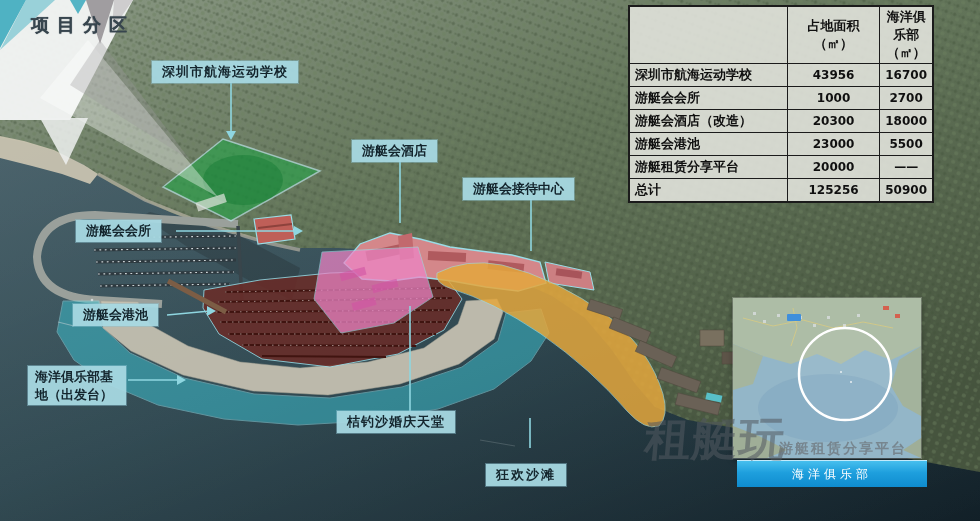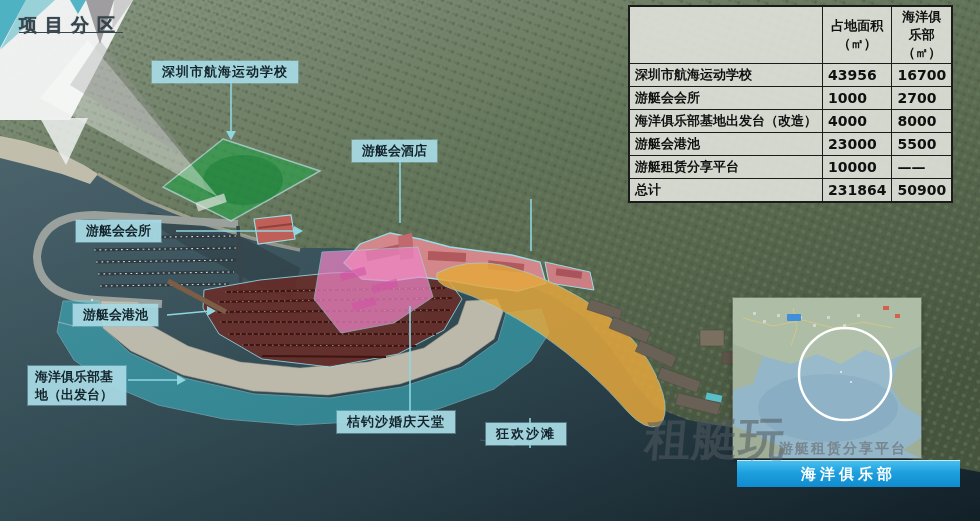--- a/index.html
+++ b/index.html
@@ -1,51 +1,51 @@
 <!DOCTYPE html>
 <html><head>
 <meta charset="utf-8">
 <style>
   html,body{margin:0;padding:0;background:#0d181d;}
   .stage{position:relative;width:980px;height:521px;overflow:hidden;
          font-family:"DejaVu Sans","Liberation Sans",sans-serif;
          background:linear-gradient(160deg,#3f5a64 0%,#27414a 55%,#122028 100%);}
   .bg-svg{position:absolute;left:0;top:0;}
   
-  .page-title{position:absolute;left:19px;top:13px;font-size:18px;font-weight:bold;
-              letter-spacing:8px;color:#37454e;text-shadow:0 0 1px #2b3840;z-index:30;text-decoration:underline;}
+  .page-title{position:absolute;left:31px;top:13px;font-size:18px;font-weight:bold;
+              letter-spacing:8px;color:#37454e;text-shadow:0 0 1px #2b3840;z-index:30;}
   
   .map-label{position:absolute;background:rgba(167,216,226,.95);color:#14252d;
              font-size:13px;font-weight:bold;line-height:1.35;padding:2px 10px;
              text-align:center;white-space:nowrap;z-index:40;
              box-shadow:0 0 0 1px rgba(140,195,210,.45);}
   .map-label.wrap{white-space:normal;width:84px;text-align:left;padding:2px 7px;}
   .lbl-school{left:152px;top:61px;letter-spacing:1px;}
   .lbl-hotel{left:352px;top:140px;}
   .lbl-reception{left:463px;top:178px;}
   .lbl-club{left:76px;top:220px;}
   .lbl-port{left:73px;top:304px;}
   .lbl-base{left:28px;top:366px;}
   .lbl-wedding{left:337px;top:411px;letter-spacing:1px;}
-  .lbl-beach{left:486px;top:423px;letter-spacing:2px;}
+  .lbl-beach{left:486px;top:464px;letter-spacing:2px;}
   
   .area-table{position:absolute;left:628px;top:5px;width:306px;z-index:35;
               border-collapse:collapse;background:rgba(229,230,223,.88);
               font-size:13px;color:#101010;border:2px solid #1b1b1b;}
   .area-table th,.area-table td{border:1px solid #1b1b1b;padding:1px 5px;height:20px;}
   .area-table th{font-weight:bold;text-align:center;}
   .area-table td.name{text-align:left;font-weight:600;white-space:nowrap;}
-  .area-table td.num{text-align:left;font-weight:600;font-size:14px;margin-left:36px;}
+  .area-table td.num{text-align:center;font-weight:600;font-size:12px;margin-left:36px;}
   
   .inset{position:absolute;left:733px;top:298px;width:188px;height:160px;z-index:20;
          box-shadow:0 0 0 1px rgba(255,255,255,.22),0 2px 6px rgba(0,0,0,.4);}
-  .inset-banner{position:absolute;left:737px;top:460px;width:223px;height:26px;z-index:25;
+  .inset-banner{position:absolute;left:737px;top:460px;width:190px;height:26px;z-index:25;
         background:linear-gradient(180deg,#47bfee 0%,#1e9fdd 45%,#0f8ccf 100%);
         border-top:1px solid #c2eafb;display:flex;align-items:center;justify-content:center;
-        color:#fff;font-weight:bold;font-size:15px;letter-spacing:4px;}
+        color:#fff;font-weight:normal;font-size:12px;letter-spacing:4px;}
   
   .wm-brand{position:absolute;left:645px;top:409px;z-index:26;font-size:46px;font-weight:bold;
             color:rgba(82,90,96,.55);letter-spacing:1px;transform:skewX(-5deg);}
   .wm-tagline{position:absolute;left:779px;top:440px;z-index:26;font-size:14px;font-weight:bold;
               color:rgba(110,118,124,.75);letter-spacing:2px;}
   .wm-domain{position:absolute;left:779px;top:437px;z-index:26;font-size:16px;font-weight:bold;
              color:rgba(110,118,124,.72);letter-spacing:3px;}
   .lines-svg{position:absolute;left:0;top:0;z-index:38;pointer-events:none;}
 </style>
 </head>
@@ -226,20 +226,21 @@
     <g fill="#8fd6e0">
       <polygon points="226,131 236,131 231,140"></polygon>
       <polygon points="294,226 303,231 294,236"></polygon>
       <polygon points="207,306 216,311 207,316"></polygon>
       <polygon points="177,375 186,380 177,385"></polygon>
     </g>
   </svg>
 
   <div class="map-label lbl-school">深圳市航海运动学校</div>
   <div class="map-label lbl-hotel">游艇会酒店</div>
+  <div class="map-label lbl-reception">游艇会接待中心</div>
   <div class="map-label lbl-club">游艇会会所</div>
   <div class="map-label lbl-port">游艇会港池</div>
   <div class="map-label wrap lbl-base">海洋俱乐部基地（出发台）</div>
   <div class="map-label lbl-wedding">桔钓沙婚庆天堂</div>
   <div class="map-label lbl-beach">狂欢沙滩</div>
 
   <table class="area-table">
     <tbody>
         <tr>
       <th style="width:159px"></th>
@@ -250,35 +251,35 @@
       <td class="name">深圳市航海运动学校</td>
       <td class="num">43956</td>
       <td class="num">16700</td>
     </tr>
     <tr>
       <td class="name">游艇会会所</td>
       <td class="num">1000</td>
       <td class="num">2700</td>
     </tr>
     <tr>
-      <td class="name">海洋俱乐部基地出发台（改造）</td>
-      <td class="num">4000</td>
-      <td class="num">8000</td>
+      <td class="name">游艇会酒店（改造）</td>
+      <td class="num">20300</td>
+      <td class="num">18000</td>
     </tr>
     <tr>
       <td class="name">游艇会港池</td>
       <td class="num">23000</td>
       <td class="num">5500</td>
     </tr>
     <tr>
       <td class="name">游艇租赁分享平台</td>
-      <td class="num">10000</td>
+      <td class="num">20000</td>
       <td class="num">——</td>
     </tr>
     <tr>
       <td class="name">总计</td>
-      <td class="num">231864</td>
+      <td class="num">125256</td>
       <td class="num">50900</td>
     </tr>
   </tbody>
     </table>
 
 </div>
 
 </body></html>

